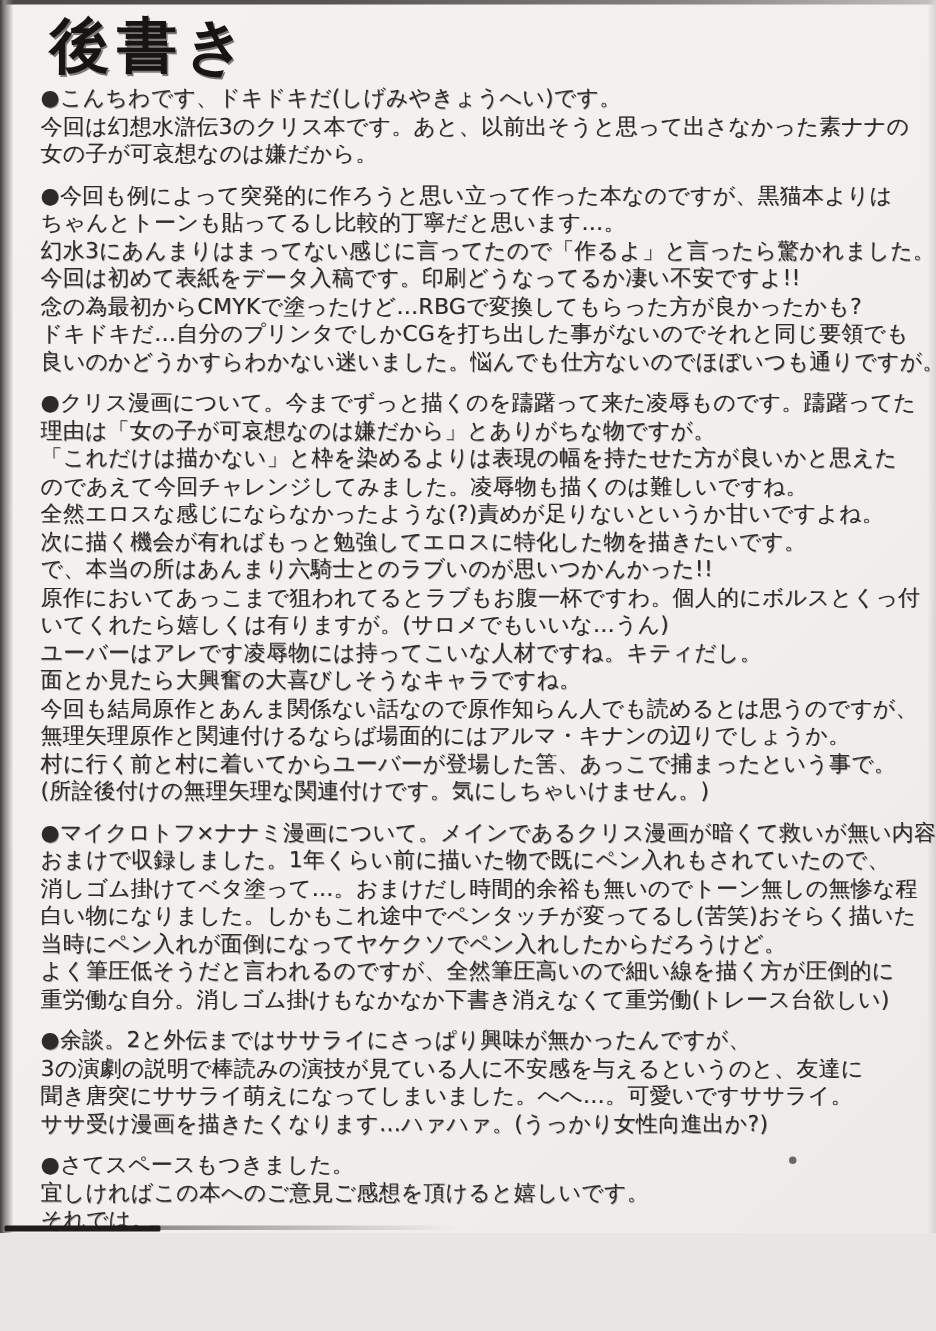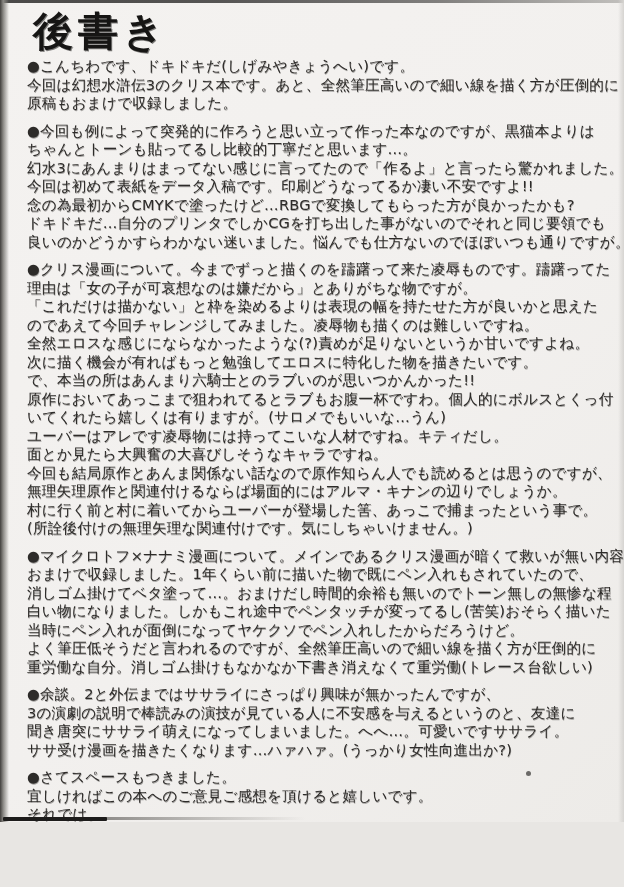--- a/index.html
+++ b/index.html
@@ -77,22 +77,22 @@
 <div class="page">
   <div class="edge-top"></div>
   <div class="edge-left"></div>
   <div class="edge-right"></div>
 
   <div class="content">
     <h1 class="title">後書き</h1>
     <div>
         <div class="para">
           <div class="line">●こんちわです、ドキドキだ(しげみやきょうへい)です。</div>
-          <div class="line">今回は幻想水滸伝3のクリス本です。あと、全然筆圧高いので細い線を描く方が圧倒的に</div>
-          <div class="line">原稿もおまけで収録しました。</div>
+          <div class="line">今回は幻想水滸伝3のクリス本です。あと、以前出そうと思って出さなかった素ナナの</div>
+          <div class="line">女の子が可哀想なのは嫌だから。</div>
         </div>
         <div class="para">
           <div class="line">●今回も例によって突発的に作ろうと思い立って作った本なのですが、黒猫本よりは</div>
           <div class="line">ちゃんとトーンも貼ってるし比較的丁寧だと思います…。</div>
           <div class="line">幻水3にあんまりはまってない感じに言ってたので「作るよ」と言ったら驚かれました。</div>
           <div class="line">今回は初めて表紙をデータ入稿です。印刷どうなってるか凄い不安ですよ!!</div>
           <div class="line">念の為最初からCMYKで塗ったけど…RBGで変換してもらった方が良かったかも?</div>
           <div class="line">ドキドキだ…自分のプリンタでしかCGを打ち出した事がないのでそれと同じ要領でも</div>
           <div class="line">良いのかどうかすらわかない迷いました。悩んでも仕方ないのでほぼいつも通りですが。</div>
         </div>

